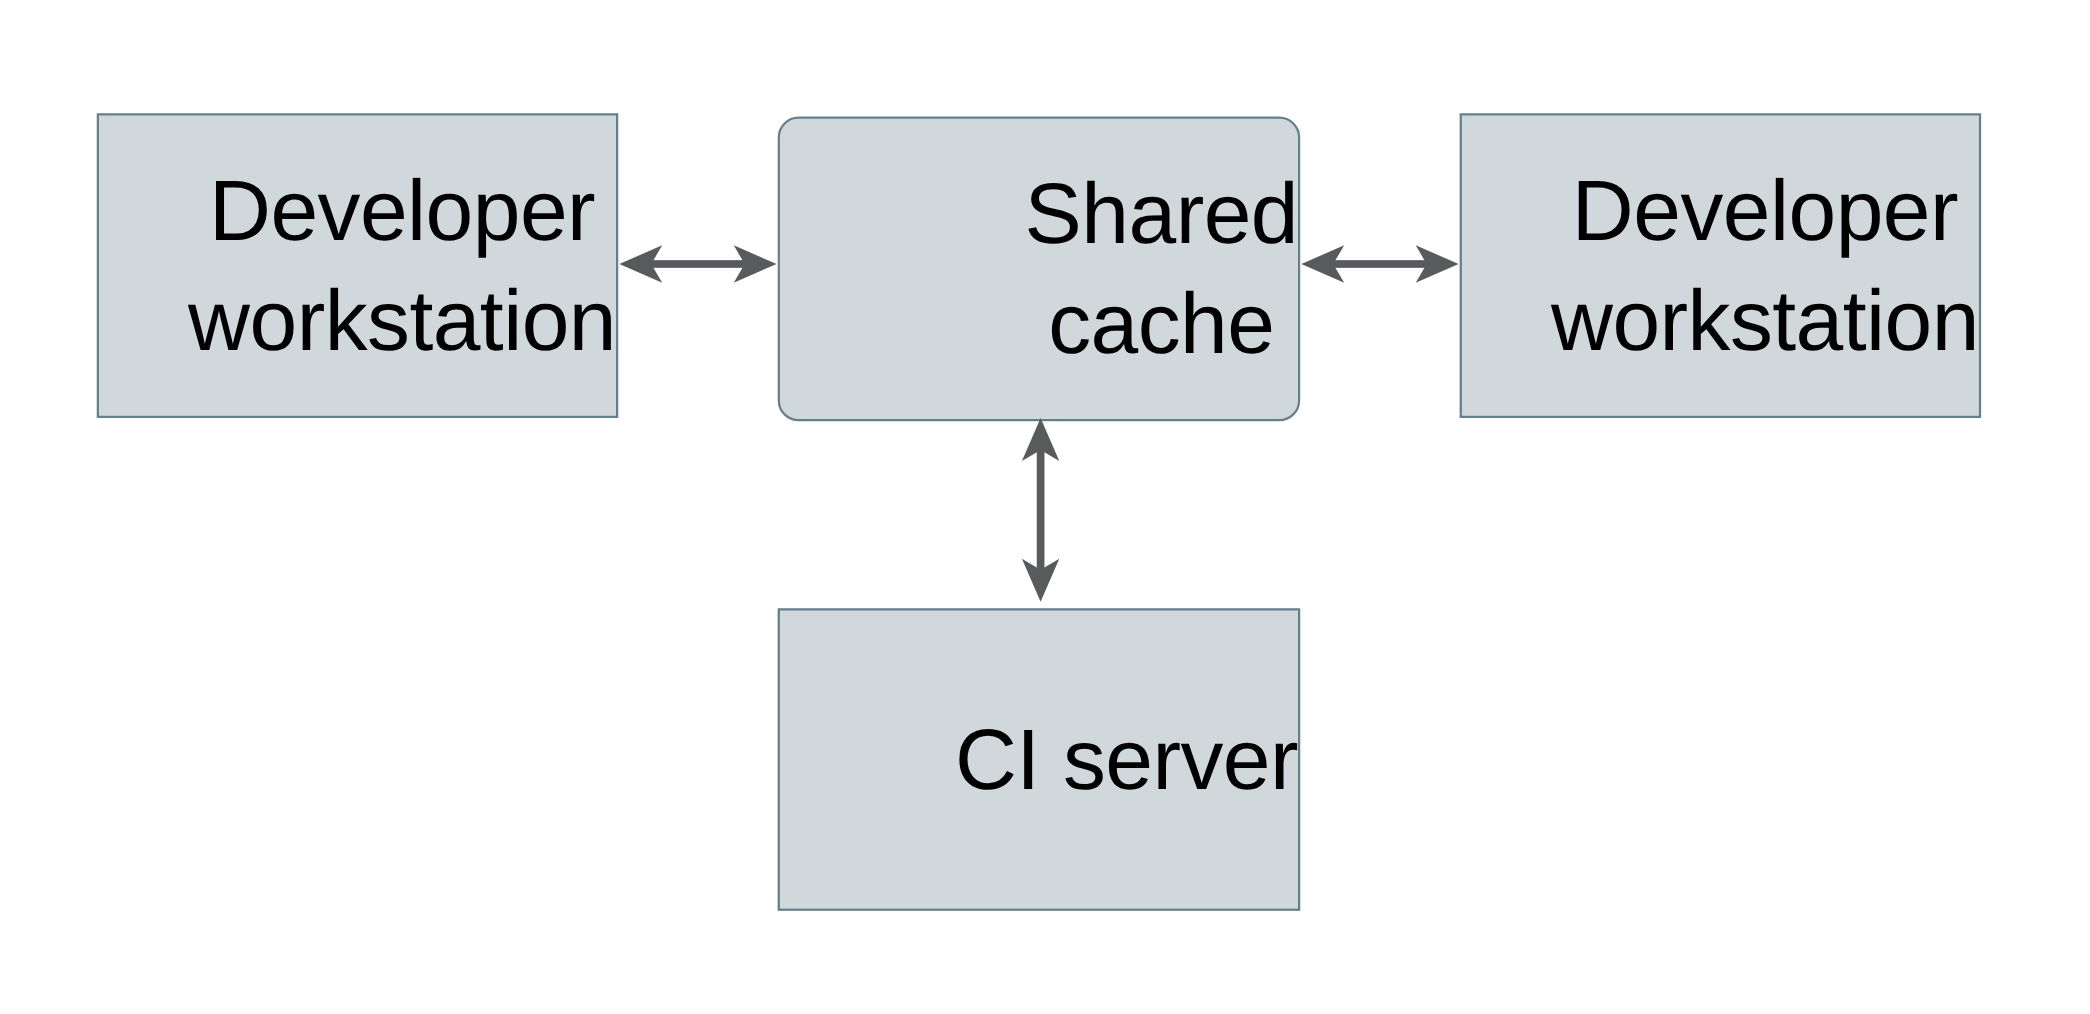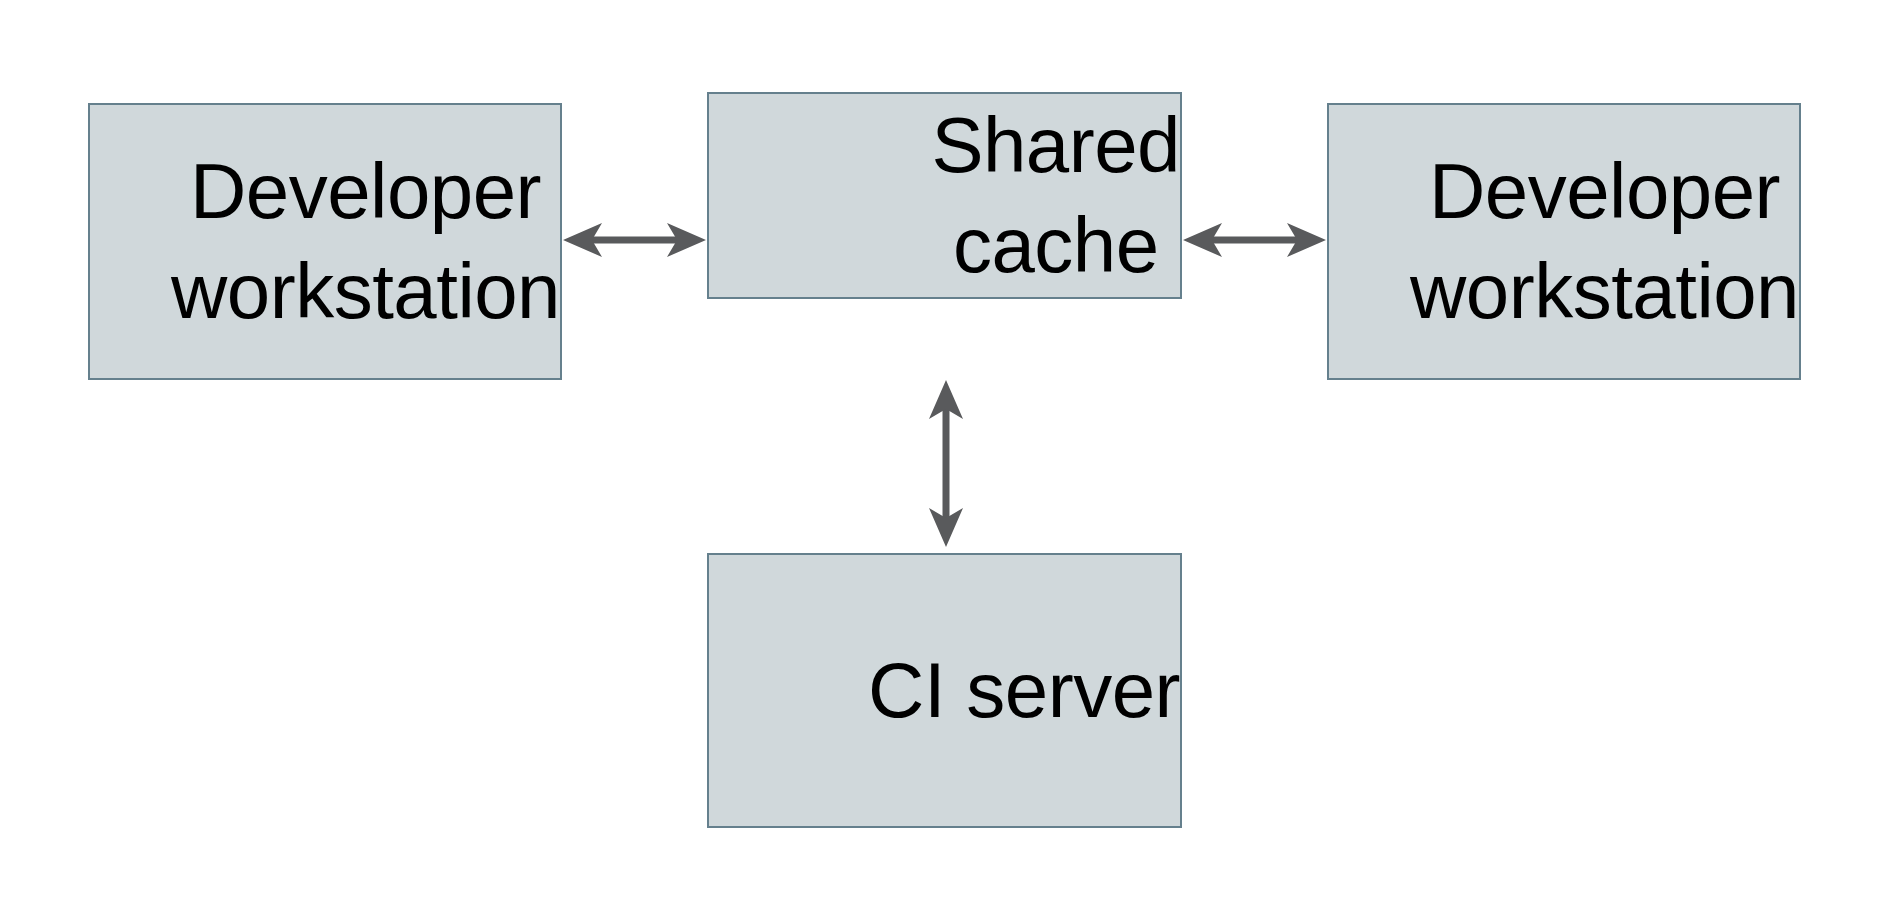--- a/index.html
+++ b/index.html
@@ -36,21 +36,21 @@
     letter-spacing: -0.5px;
     color: var(--text);
     white-space: pre-line;
   }
   .edge {
     position: absolute;
     display: block;
   }
   
   .node-dev-left   { left:  88px; top: 103px; width: 474px; height: 277px; }
-  .node-cache      { left: 707px; top: 92px; width: 475px; height: 207px; }
+  .node-cache      { left: 707px; top: 106px; width: 475px; height: 277px; border-radius: 19px; }
   .node-dev-right  { left:1327px; top: 103px; width: 474px; height: 277px; }
   .node-ci         { left: 707px; top: 553px; width: 475px; height: 275px; }
   .edge-left       { left: 562px; top: 218px; }
   .edge-right      { left:1182px; top: 218px; }
   .edge-down       { left: 925px; top: 379px; }
 </style>
 </head>
 <body>
 
 <div class="canvas">

